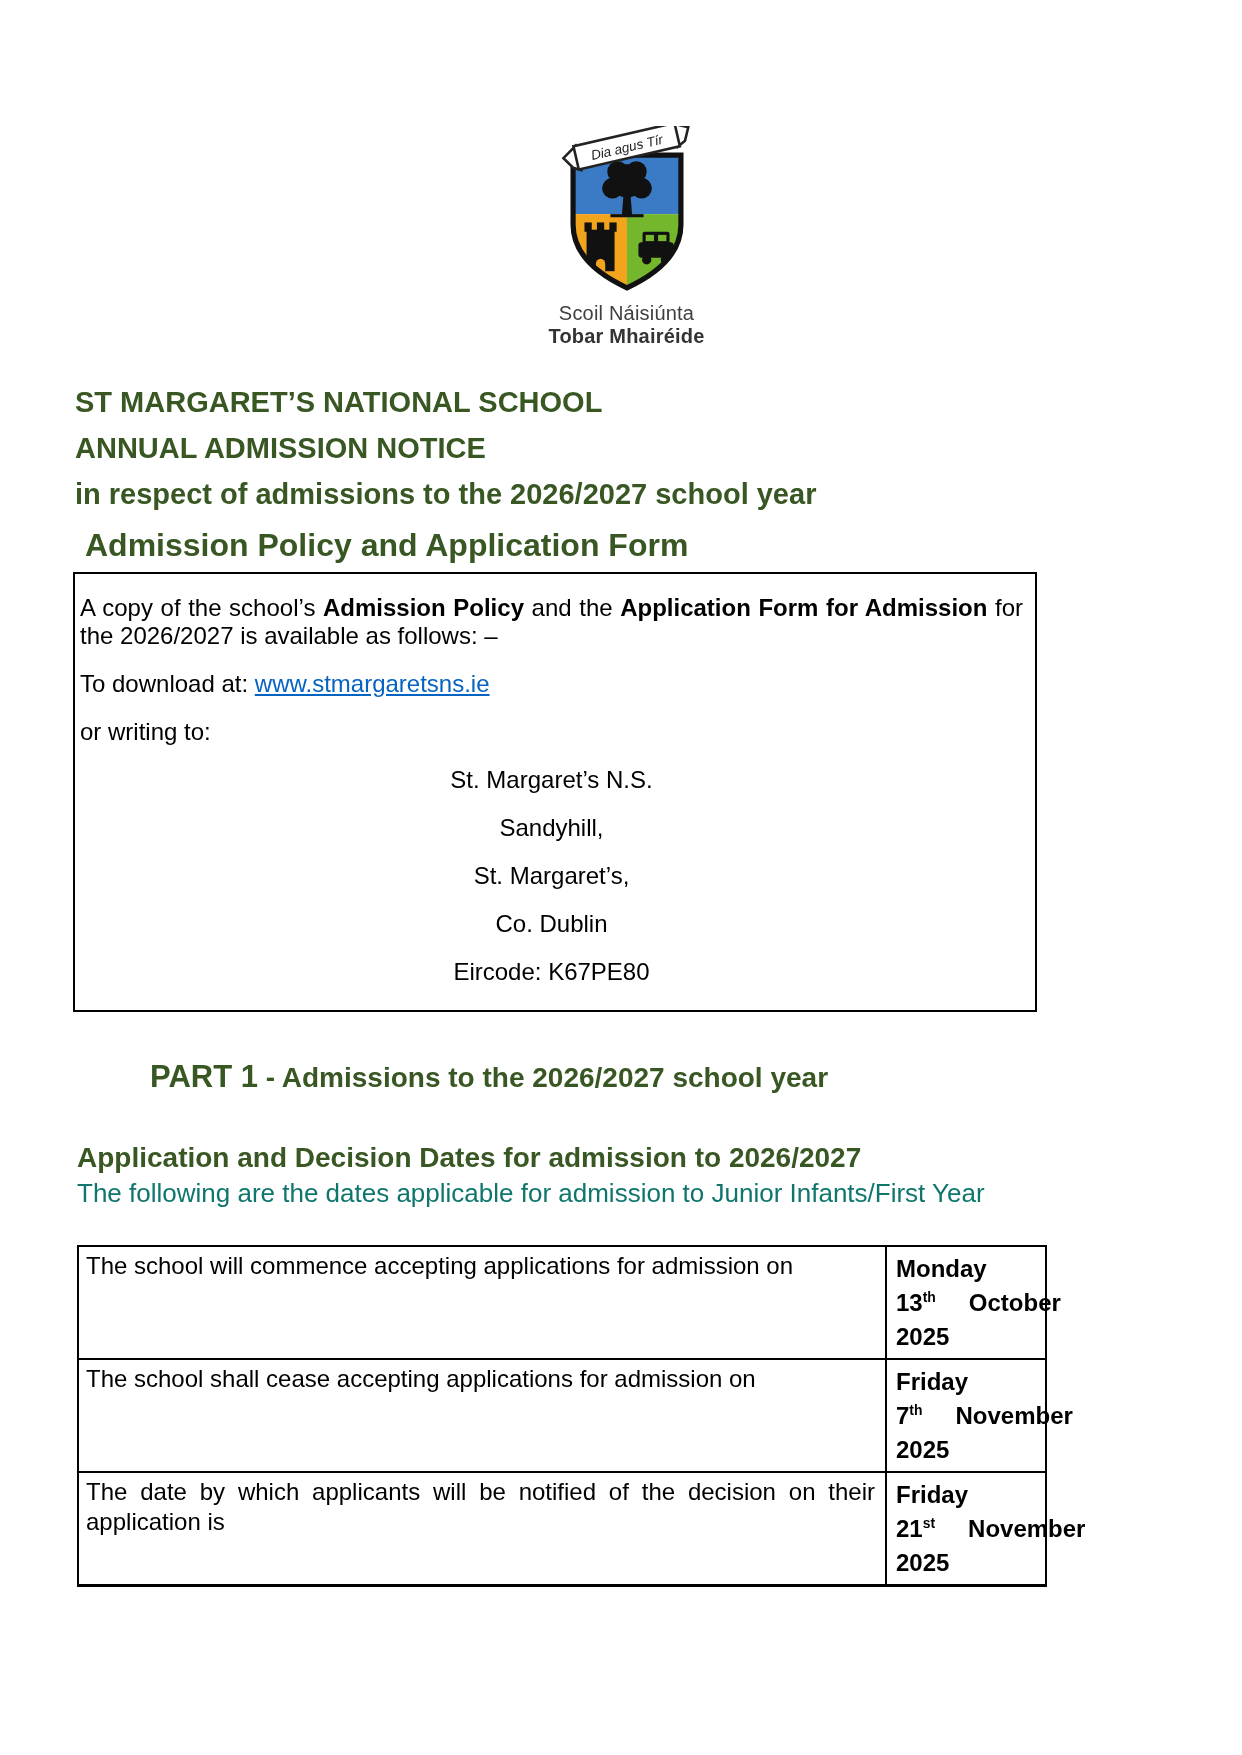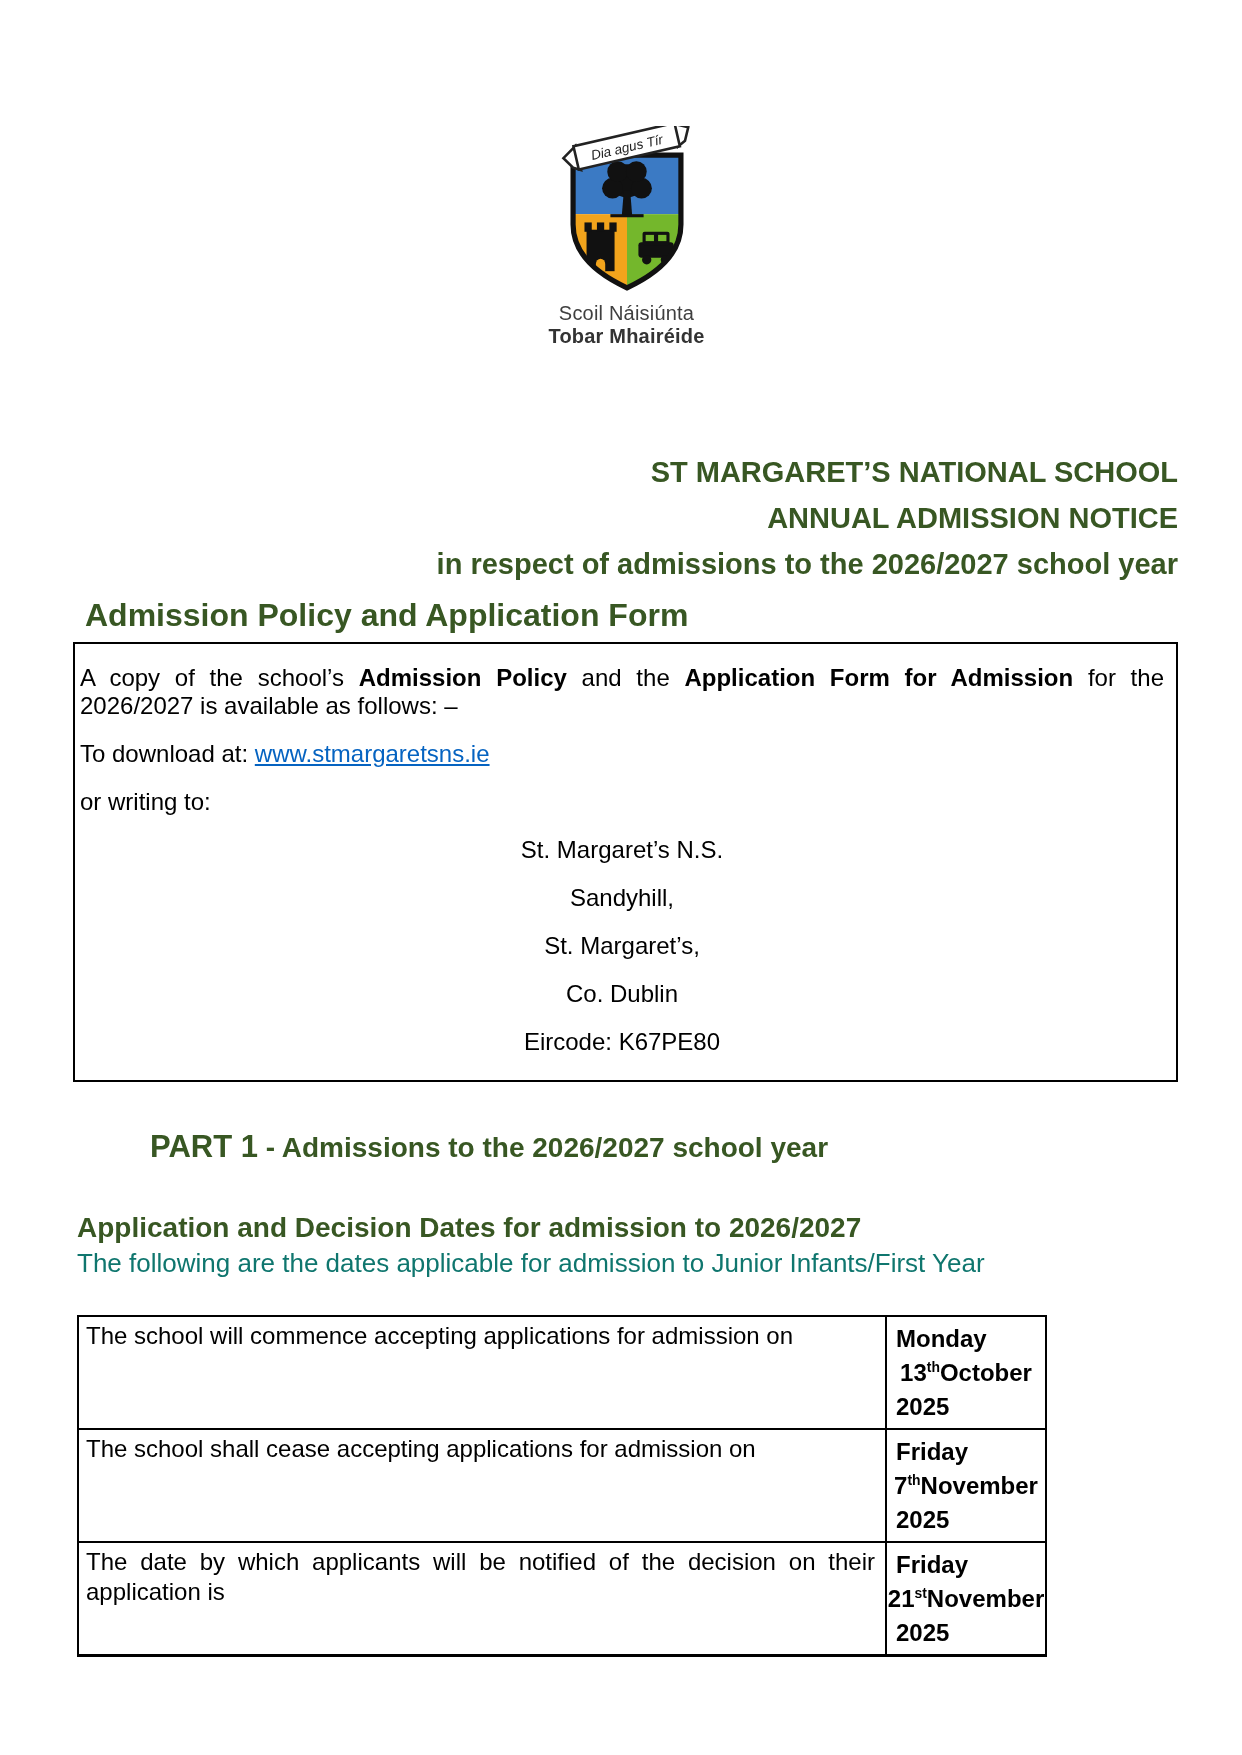--- a/index.html
+++ b/index.html
@@ -14,31 +14,31 @@
     padding:0 64px 0 75px;
   }
   
   .logo-block{margin:126px auto 0;width:160px;text-align:center;}
   .logo-caption{
     margin-top:4px;text-align:center;font-size:20px;color:#3f3f3f;
     letter-spacing:.2px;
   }
   .logo-caption b{color:#333;}
   
-  .titles{margin-top:106px;text-align:right;color:#385723;}
+  .titles{margin-top:36px;text-align:left;color:#385723;}
   .title-line{font-weight:bold;font-size:29px;line-height:36px;margin:0 0 10px 0;}
   
   .section-heading{
     margin:16px 0 0 10px;color:#385723;font-weight:bold;
     font-size:32px;line-height:34px;
   }
   
   .policy-box{
     margin-top:10px;margin-left:-2px;
-    width:1105px;box-sizing:border-box;
+    width:964px;box-sizing:border-box;
     border:2px solid #000;
     padding:20px 12px 4px 5px;
     font-size:24px;line-height:28px;
   }
   .policy-box p{margin:0 0 20px 0;}
   .policy-box p.justify{text-align:justify;}
   .addr{margin:0 0 18px 0;text-align:center;}
   a.doc-link{color:#0563C1;text-decoration:underline;}
   
   .part1-line{margin:46px 0 0 75px;color:#385723;line-height:38px;}
@@ -59,21 +59,21 @@
     vertical-align:top;
     height:106px;
     font-size:24px;
     line-height:30px;
     box-sizing:border-box;
   }
   table.dates tr:last-child td{border-bottom-width:3px;}
   td.desc-cell{width:808px;padding:4px 10px 4px 7px;text-align:justify;}
   td.date-cell{width:160px;padding:5px 9px 4px 9px;font-weight:bold;}
   .date-line{display:block;line-height:34px;}
-  .date-mid{display:flex;justify-content:center;line-height:34px;}
+  .date-mid{display:flex;justify-content:flex-start;line-height:34px;gap:33px;}
   sup{font-size:0.58em;vertical-align:super;line-height:0;}
 </style>
 </head>
 <body>
 
 <div class="page">
 
   <div class="logo-block">
     <svg width="160" height="168" viewBox="0 0 150 162">
       <defs>

